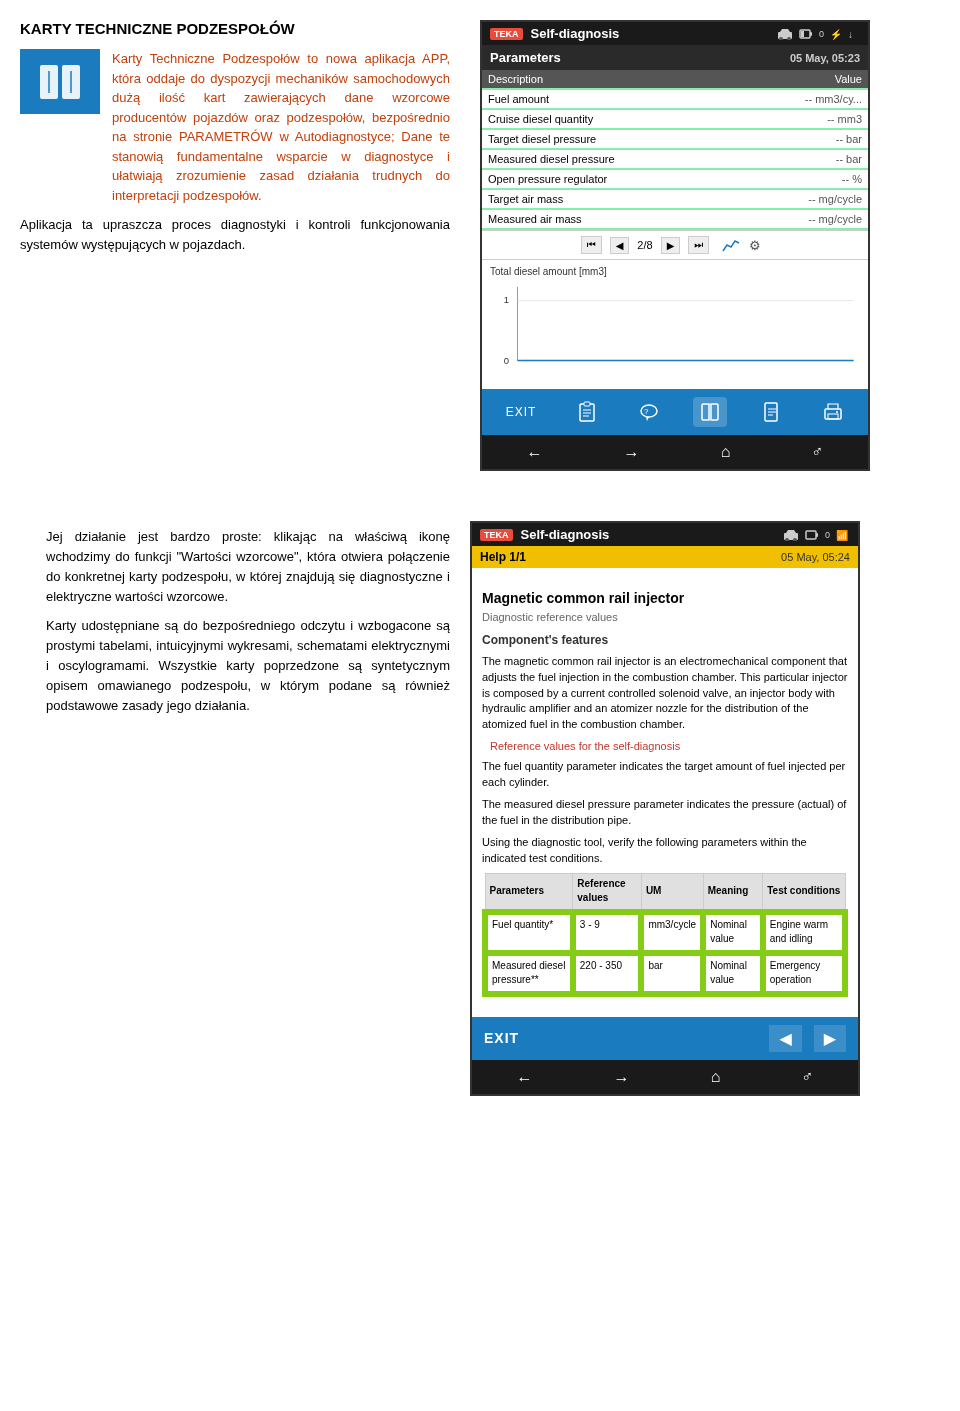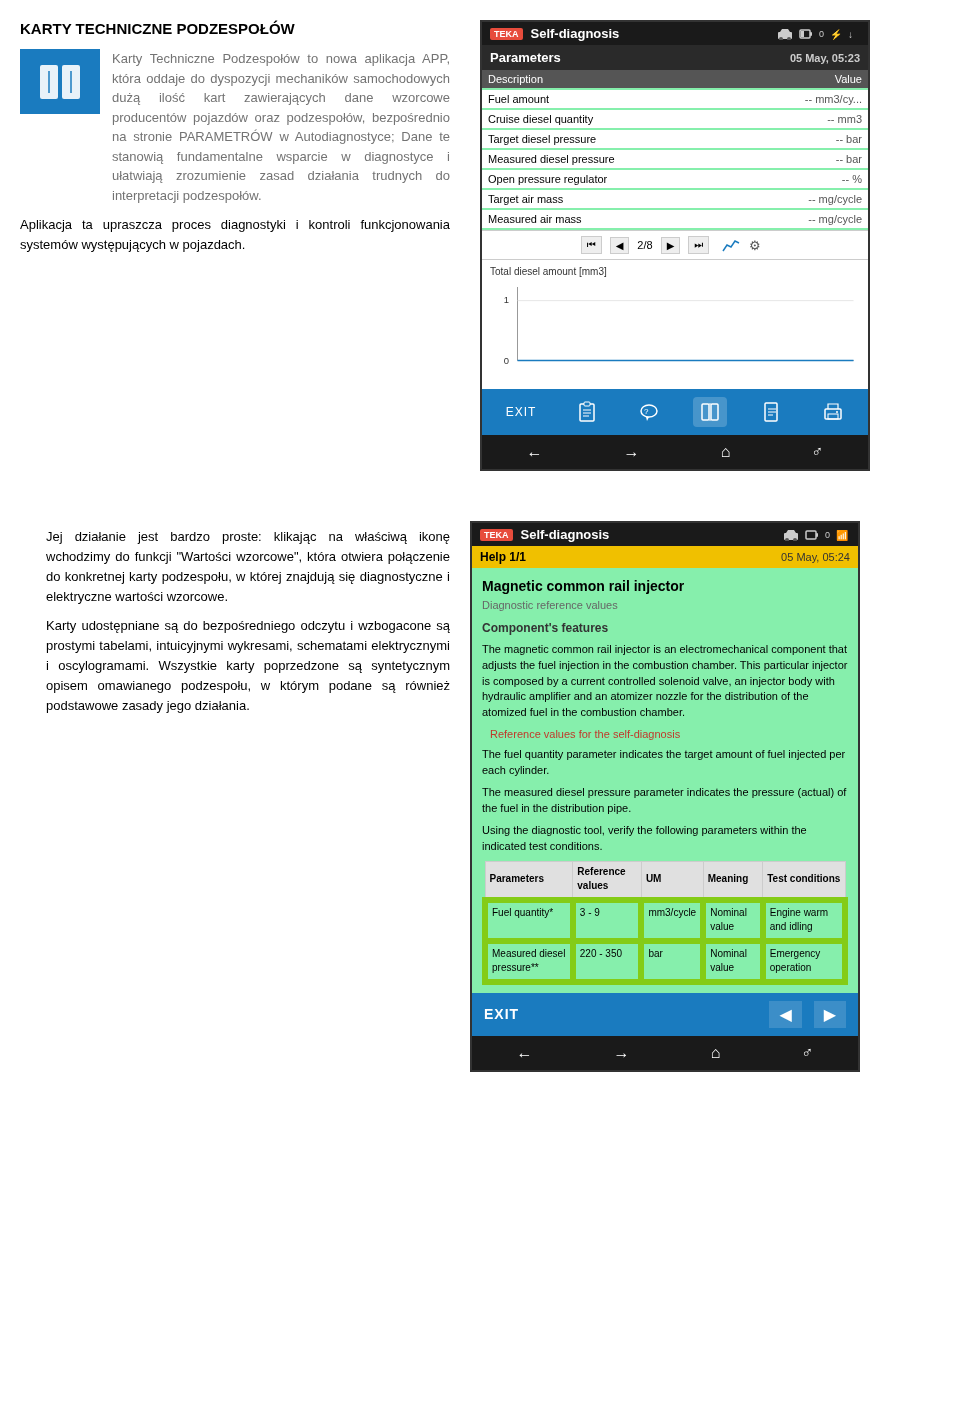--- a/index.html
+++ b/index.html
@@ -46,21 +46,21 @@
     }
 
     .book-icon svg {
       width: 50px;
       height: 50px;
     }
 
     .intro-text {
       font-size: 13px;
       line-height: 1.5;
-      color: #737373;
+      color: #c2410c;
       text-align: justify;
     }
 
     .body-text {
       font-size: 13px;
       line-height: 1.55;
       color: #000;
       text-align: justify;
       margin-top: 6px;
     }
@@ -269,22 +269,22 @@
       display: flex;
       justify-content: space-between;
       align-items: center;
       padding: 4px 8px;
       font-size: 12px;
       font-weight: bold;
       gap: 28px;
     }
 
     .help-content {
-      background: #86efac;
-      padding: 8px 10px;
+      background: #ffffff;
+      padding: 20px 10px;
       font-size: 11px;
       color: #000;
       line-height: 1.45;
     }
 
     .help-content h2 {
       font-size: 14px;
       font-weight: bold;
       color: #000;
       margin-bottom: 2px;

